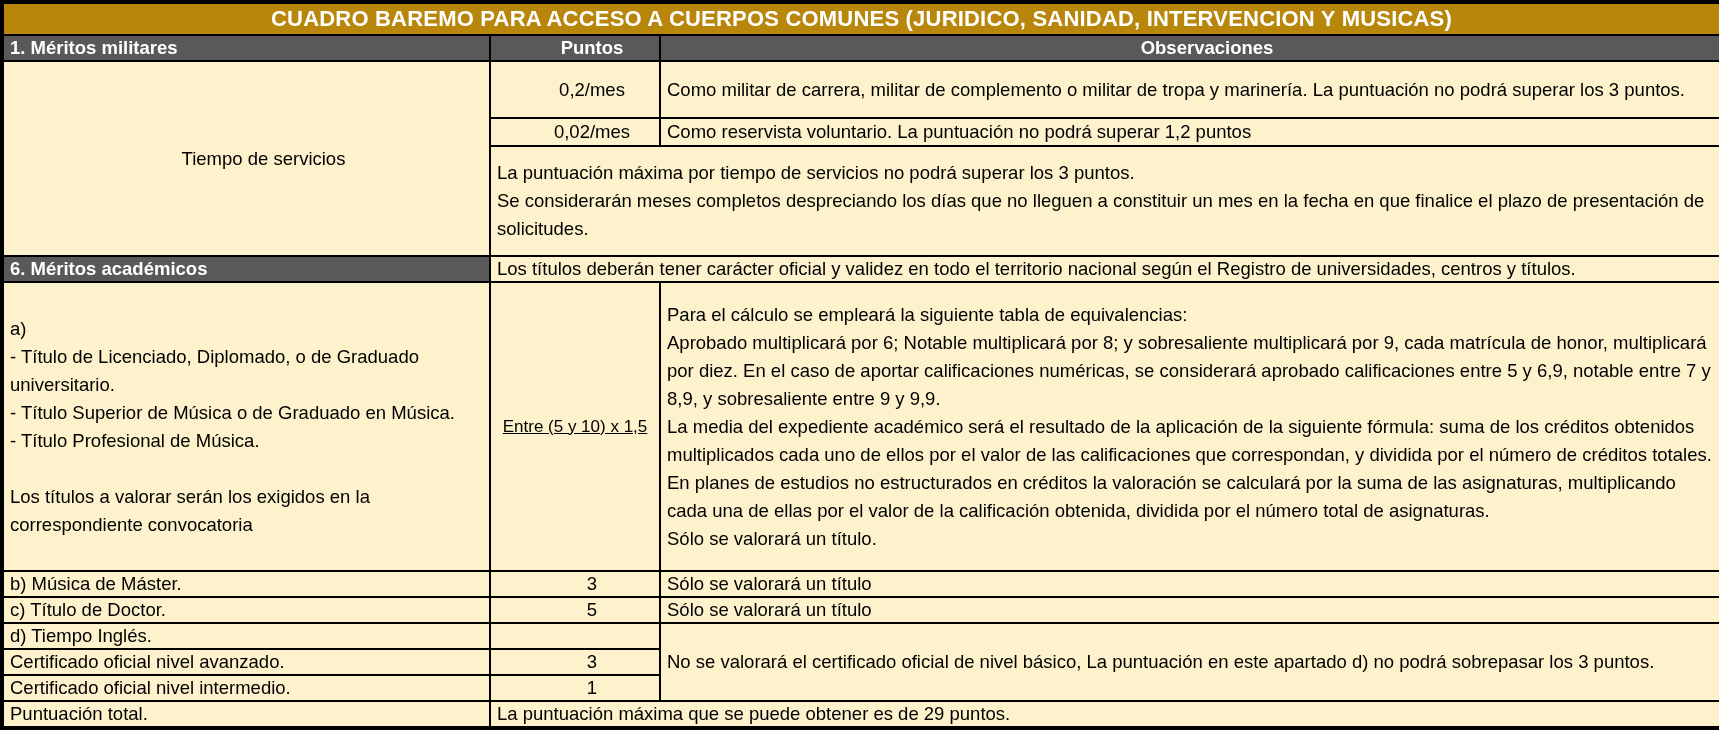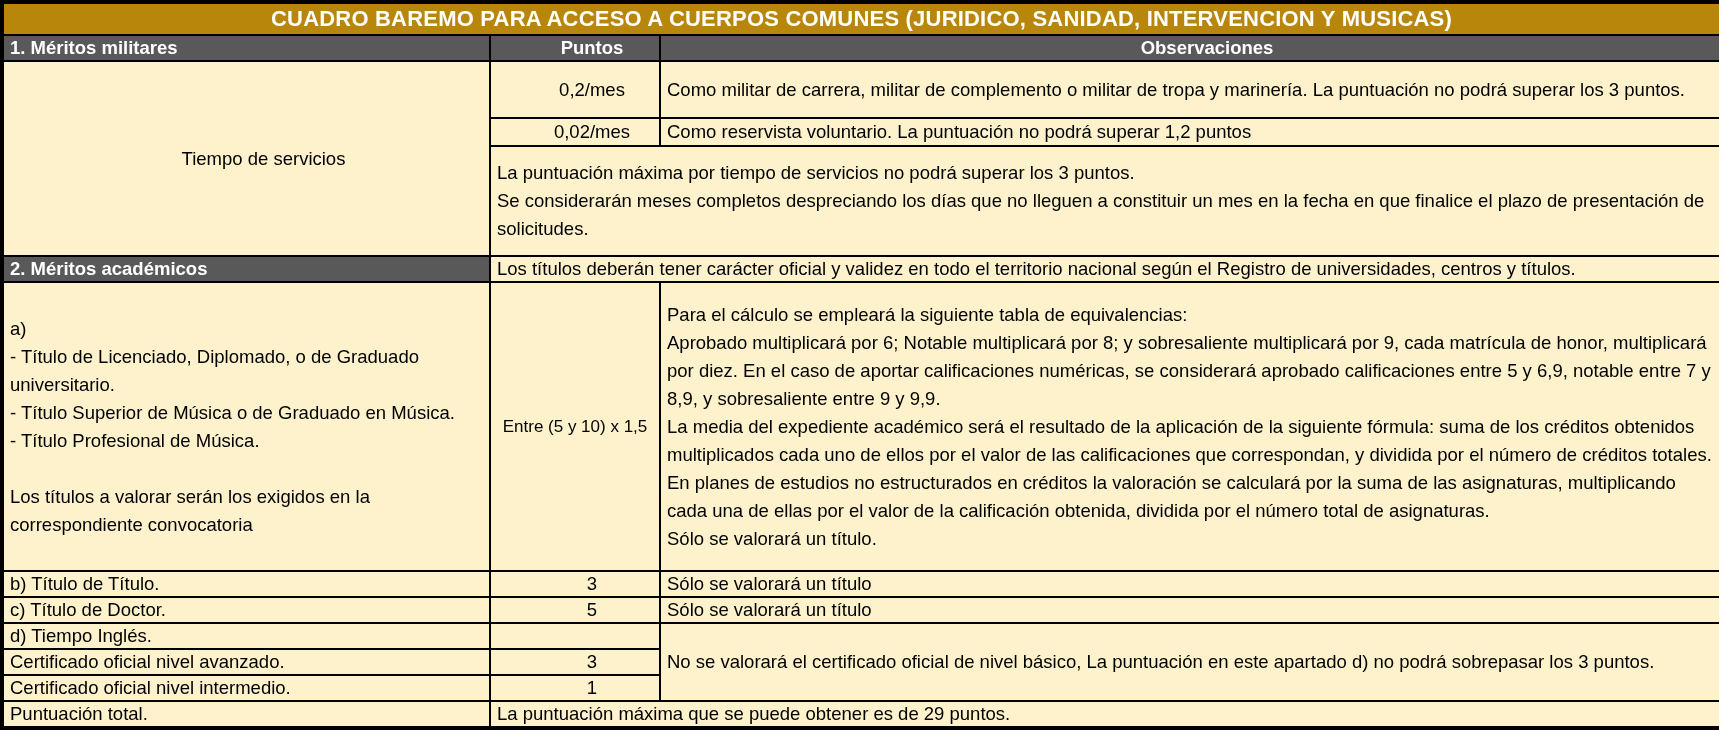--- a/index.html
+++ b/index.html
@@ -30,21 +30,21 @@
   }
   td.dark{
     background:var(--header-bg,#595959);
     color:var(--header-text,#fff);
     font-weight:bold;
     margin-left:41px;
   }
   td.center{text-align:center;padding-left:40px;}
   td.ml{white-space:pre-line;line-height:28px;}
   td.lh28{line-height:28px;}
-  td.fit{font-size:17px;white-space:nowrap;padding:5px 2px;}
+  td.fit{font-size:17px;white-space:nowrap;padding:5px 2px;text-decoration:underline;}
 </style>
 </head>
 <body>
 
 <div class="sheet">
 <table>
   <colgroup>
     <col style="width:488px">
     <col style="width:170px">
     <col style="width:1061px">
@@ -71,41 +71,41 @@
     <td class="center">0,02/mes</td>
     <td>Como reservista voluntario. La puntuación no podrá superar 1,2 puntos</td>
   </tr>
 
   <tr style="height:110px">
     <td colspan="2" class="ml">La puntuación máxima por tiempo de servicios no podrá superar los 3 puntos.
 Se considerarán meses completos despreciando los días que no lleguen a constituir un mes en la fecha en que finalice el plazo de presentación de solicitudes.</td>
   </tr>
 
   <tr style="height:26px">
-    <td class="dark">2. Méritos académicos</td>
+    <td class="dark">6. Méritos académicos</td>
     <td colspan="2">Los títulos deberán tener carácter oficial y validez en todo el territorio nacional según el Registro de universidades, centros y títulos.</td>
   </tr>
 
   <tr style="height:289px">
     <td class="ml">a)
 - Título de Licenciado, Diplomado, o de Graduado universitario.
 - Título Superior de Música o de Graduado en Música.
 - Título Profesional de Música.
 
 Los títulos a valorar serán los exigidos en la correspondiente convocatoria</td>
     <td class="center fit">Entre (5 y 10) x 1,5</td>
     <td class="ml">Para el cálculo se empleará la siguiente tabla de equivalencias:
 Aprobado multiplicará por 6; Notable multiplicará por 8; y sobresaliente multiplicará por 9, cada matrícula de honor, multiplicará por diez. En el caso de aportar calificaciones numéricas, se considerará aprobado calificaciones entre 5 y 6,9, notable entre 7 y 8,9, y sobresaliente entre 9 y 9,9.
 La media del expediente académico será el resultado de la aplicación de la siguiente fórmula: suma de los créditos obtenidos multiplicados cada uno de ellos por el valor de las calificaciones que correspondan, y dividida por el número de créditos totales.
 En planes de estudios no estructurados en créditos la valoración se calculará por la suma de las asignaturas, multiplicando cada una de ellas por el valor de la calificación obtenida, dividida por el número total de asignaturas.
 Sólo se valorará un título.</td>
   </tr>
 
   <tr style="height:25px">
-    <td>b) Título de Título.</td>
+    <td>b) Música de Máster.</td>
     <td class="center">3</td>
     <td>Sólo se valorará un título</td>
   </tr>
 
   <tr style="height:25px">
     <td>c) Título de Doctor.</td>
     <td class="center">5</td>
     <td>Sólo se valorará un título</td>
   </tr>
 

